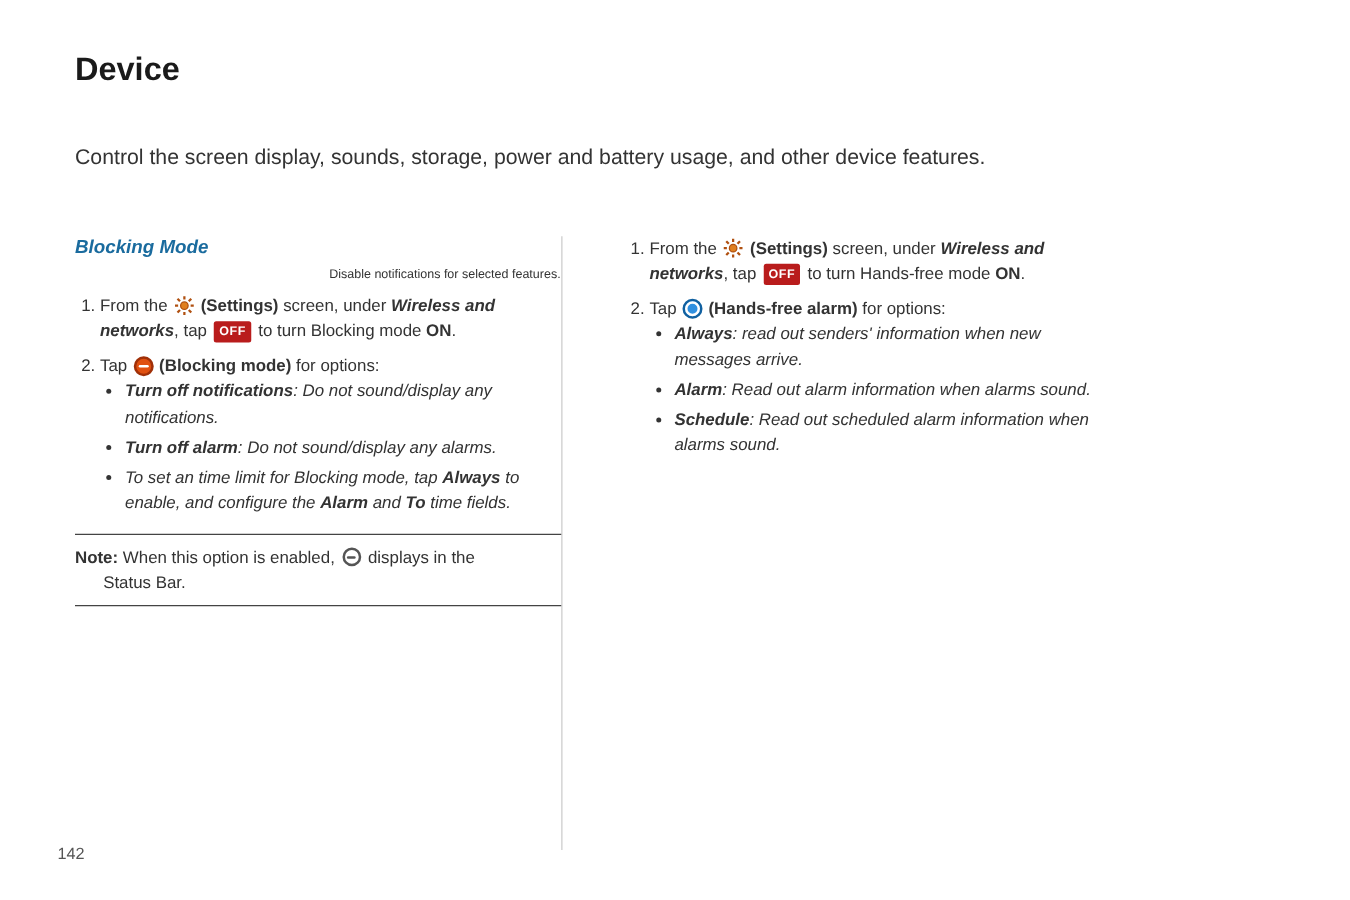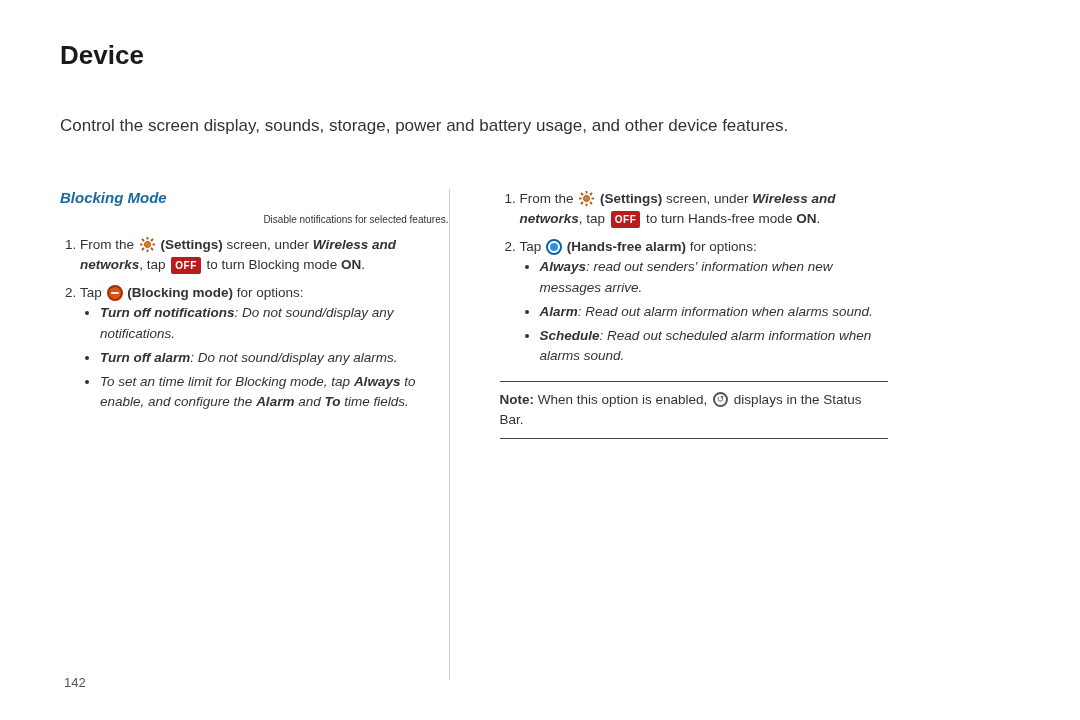--- a/index.html
+++ b/index.html
@@ -178,21 +178,21 @@
     }
 
     .bold-italic {
       font-weight: bold;
       font-style: italic;
     }
 
     .page-number {
       position: absolute;
       bottom: 30px;
-      left: 64px;
+      left: 46px;
       font-size: 13px;
       color: #555;
     }
 
     .status-icon-inline {
       display: inline-block;
       width: 15px;
       height: 15px;
       border-radius: 50%;
       border: 2px solid #555;
@@ -294,20 +294,27 @@
             <li>
               <span class="bold">Turn off alarm</span>: Do not sound/display any alarms.
             </li>
             <li>
               To set an time limit for Blocking mode, tap <span class="bold">Always</span> to enable, and configure the <span class="bold">Alarm</span> and <span class="bold">To</span> time fields.
             </li>
           </ul>
         </li>
       </ol>
 
+      <div class="note-box">
+        <span class="bold">Note:</span>
+        When this option is enabled,
+        <span class="status-icon-inline"></span>
+        displays in the<br>
+        &nbsp;&nbsp;&nbsp;&nbsp;&nbsp;&nbsp;Status Bar.
+      </div>
 
     </div>
 
     <div class="col-right">
 
 
       <ol>
         <li>
           From the
           <span class="gear-outer">
@@ -341,24 +348,18 @@
             <li>
               <span class="bold">Alarm</span>: Read out alarm information when alarms sound.
             </li>
             <li>
               <span class="bold">Schedule</span>: Read out scheduled alarm information when alarms sound.
             </li>
           </ul>
         </li>
       </ol>
 
-      <div class="note-box">
-        <span class="bold">Note:</span>
-        When this option is enabled,
-        <span class="status-icon-hf"></span>
-        displays in the Status Bar.
-      </div>
 
     </div>
   </div>
 
   <div class="page-number">142</div>
 </div>
 
 </body></html>

